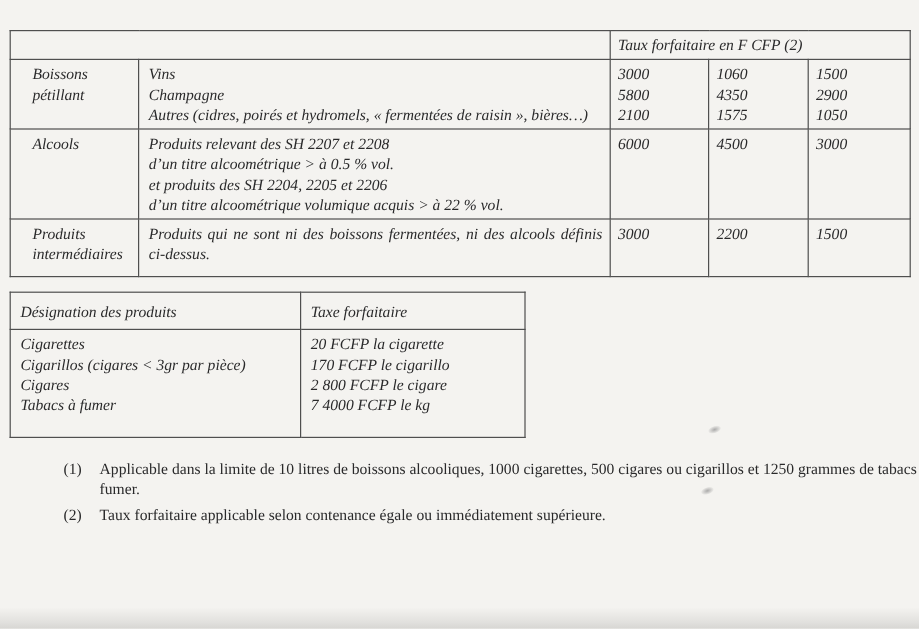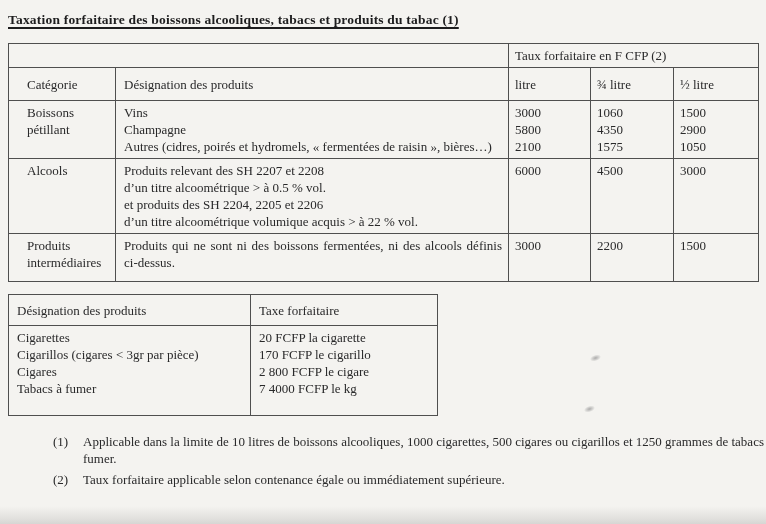--- a/index.html
+++ b/index.html
@@ -27,20 +27,21 @@
   }
 
   table { border-collapse: collapse; table-layout: fixed; }
   td {
     border: 1px solid #4f4f4f;
     vertical-align: top;
     padding: 3px 6px 3px 8px;
     line-height: 17px;
     box-sizing: border-box;
     overflow: hidden;
+    font-style: italic;
   }
 
   
   .main-table { width: 750px; margin-top: 14px; }
   .main-table col.c-cat { width: 107px; }
   .main-table col.c-des { width: 393px; }
   .main-table col.c-l   { width: 82px; }
   .main-table col.c-34  { width: 83px; }
   .main-table col.c-12  { width: 85px; }
 
@@ -76,41 +77,33 @@
     position: absolute; left: 0; right: 0; bottom: 0; height: 18px;
     background: linear-gradient(to bottom, rgba(60,60,58,0) 0%, rgba(60,60,58,0.10) 70%, rgba(60,60,58,0.16) 100%);
     pointer-events: none;
   }
 </style>
 </head>
 <body>
 
 <div class="page">
 
-  <div class="doc-title">Taxation forfaitaire des boissons alcooliques, tabacs et produits du tabac (1)</div>
 
   <table class="main-table">
     <colgroup>
       <col class="c-cat">
         <col class="c-des">
         <col class="c-l">
         <col class="c-34">
         <col class="c-12">
     </colgroup>
     <tbody>
       <tr class="r-taxhdr">
         <td colspan="2"></td>
         <td colspan="3" class="val-cell">Taux forfaitaire en F CFP (2)</td>
-      </tr>
-      <tr class="r-cols">
-        <td class="cat-cell">Catégorie</td>
-        <td>Désignation des produits</td>
-        <td class="val-cell">litre</td>
-        <td class="val-cell">¾ litre</td>
-        <td class="val-cell">½ litre</td>
       </tr>
 
       <tr>
         <td class="cat-cell">Boissons pétillant</td>
         <td>
           <div>Vins</div>
           <div>Champagne</div>
           <div class="just">Autres (cidres, poirés et hydromels, « fermentées de raisin », bières…)</div>
         </td>
         <td class="val-cell">

